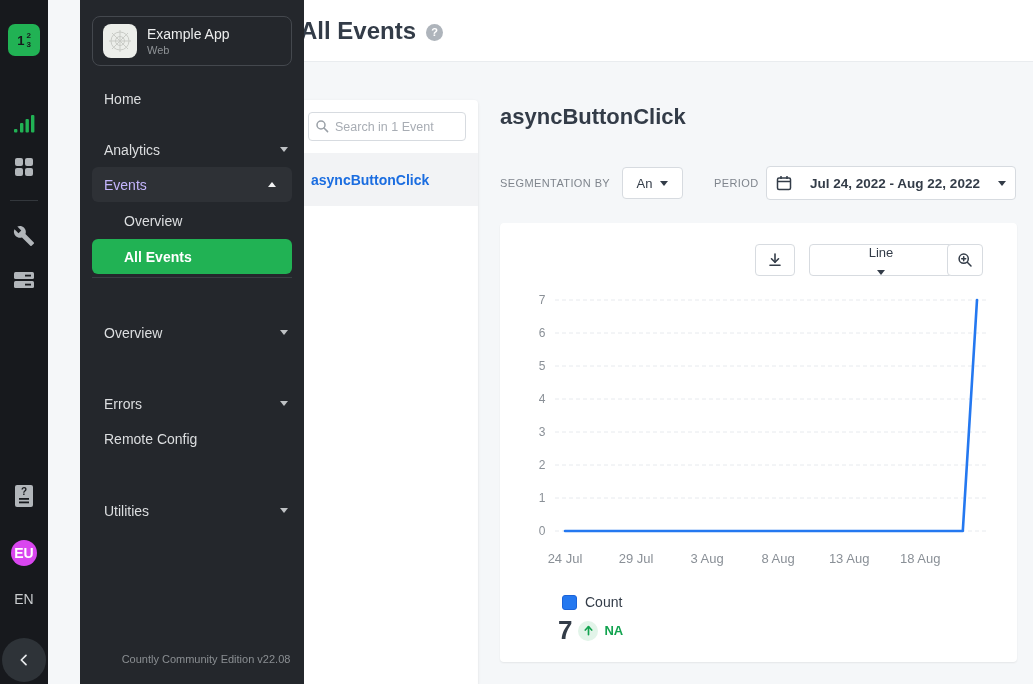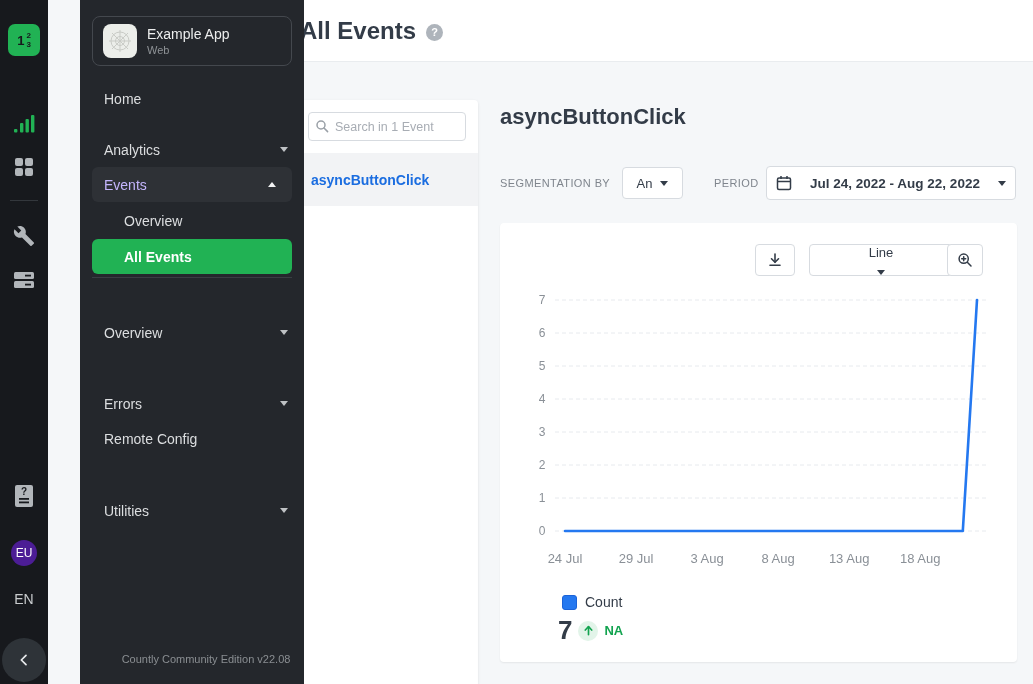--- a/index.html
+++ b/index.html
@@ -7,21 +7,21 @@
   body { font-family:"Liberation Sans","DejaVu Sans",sans-serif; background:#f5f7f9; }
   .app { position:relative; width:1033px; height:684px; overflow:hidden; }
 
   
   .rail { position:absolute; left:0; top:0; width:48px; height:684px; background:#17191d; z-index:5; }
   .logo { position:absolute; left:8px; top:24px; width:32px; height:32px; background:#21b254; border-radius:7px; display:flex; align-items:center; justify-content:center; gap:2px; }
   .logo .col1 { color:#17191d; font-weight:bold; font-size:13px; }
   .logo .col2 { display:flex; flex-direction:column; color:#17191d; font-weight:bold; font-size:8px; line-height:9px; }
   .rail-icon { position:absolute; left:12px; width:24px; height:24px; display:flex; align-items:center; justify-content:center; }
   .rail-div { position:absolute; left:10px; width:28px; height:1px; background:#33373c; }
-  .avatar { position:absolute; left:11px; top:540px; width:26px; height:26px; border-radius:50%; background:#4c1d95; color:#fff; font-size:12px; font-weight:normal; display:flex; align-items:center; justify-content:center; }
+  .avatar { position:absolute; left:11px; top:540px; width:26px; height:26px; border-radius:50%; background:#d946ef; color:#fff; font-size:14px; font-weight:bold; display:flex; align-items:center; justify-content:center; }
   .lang { position:absolute; left:0; top:591px; width:48px; text-align:center; color:#c9ccce; font-size:14px; }
   .collapse-btn { position:absolute; left:2px; top:638px; width:44px; height:44px; border-radius:50%; background:#2e3338; display:flex; align-items:center; justify-content:center; }
 
   
   .menu { position:absolute; left:48px; top:0; width:224px; height:684px; background:#24272c; z-index:4;margin-left:32px; }
   .app-selector { position:absolute; left:12px; top:16px; width:200px; height:50px; border:1px solid #44484e; border-radius:8px; display:flex; align-items:center; padding:0 10px; gap:10px; }
   .app-icon { width:34px; height:34px; background:#eceeea; border-radius:8px; flex:0 0 auto; display:flex; align-items:center; justify-content:center; }
   .app-meta .name { color:#eceded; font-size:14px; }
   .app-meta .plat { color:#8e9296; font-size:11px; margin-top:2px; }
   .mi { position:absolute; left:0; width:224px; height:35px; display:flex; align-items:center; padding:0 16px 0 24px; color:#dcdee0; font-size:14px; cursor:pointer; }

